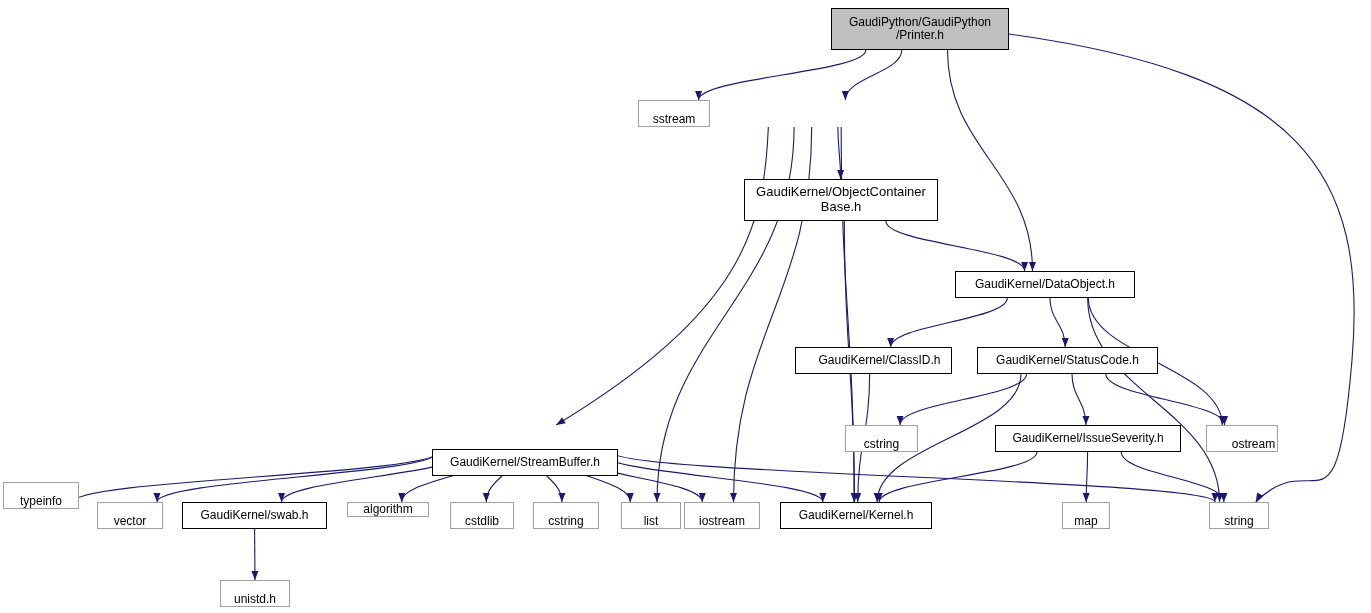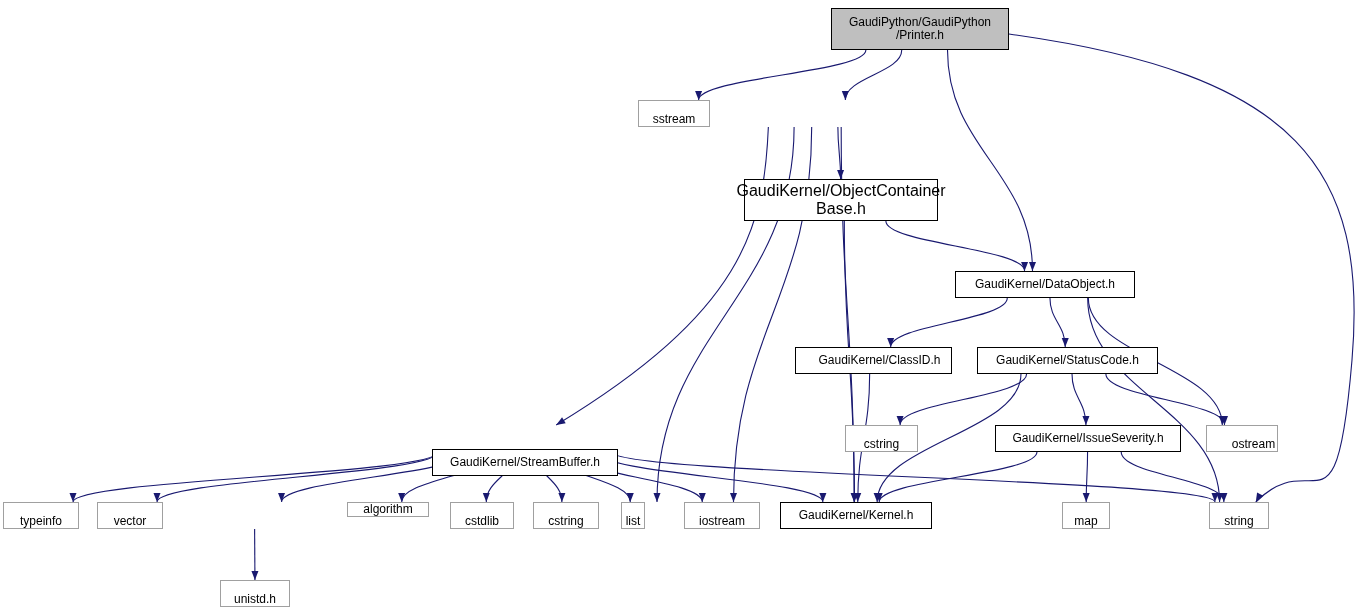--- a/index.html
+++ b/index.html
@@ -87,21 +87,21 @@
       <path d="M254.61,529 C254.61,551.95 254.95,557.05 254.95,580" fill="none" stroke="#191970" stroke-width="1.1"></path>
       <polygon points="254.95,580 251.44100175449867,571.0035044982467 258.4409982545013,570.9965045017466" fill="#191970"></polygon>
     </svg>
 <div class="node n-root" style="left: 831px; top: 8px; width: 178px; height: 42px; font-size: 12px;">
       <span class="lbl">GaudiPython/GaudiPython
 /Printer.h</span>
     </div>
     <div class="node n-sys" style="left: 638px; top: 100px; width: 72px; height: 27px; font-size: 12px;">
       <span class="lbl">sstream</span>
     </div>
-    <div class="node n-hdr" style="left: 744px; top: 179px; width: 194px; height: 42px; font-size: 16px;">
+    <div class="node n-hdr" style="left: 744px; top: 179px; width: 194px; height: 42px; font-size: 13px;">
       <span class="lbl">GaudiKernel/ObjectContainer
 Base.h</span>
     </div>
     <div class="node n-hdr" style="left: 955px; top: 271px; width: 180px; height: 27px; font-size: 12px;">
       <span class="lbl">GaudiKernel/DataObject.h</span>
     </div>
     <div class="node n-hdr" style="left: 795px; top: 347px; width: 157px; height: 27px; font-size: 12px; padding-left: 12px;">
       <span class="lbl">GaudiKernel/ClassID.h</span>
     </div>
     <div class="node n-hdr" style="left: 977px; top: 347px; width: 181px; height: 27px; font-size: 12px;">
@@ -112,36 +112,39 @@
     </div>
     <div class="node n-sys" style="left: 845px; top: 425px; width: 73px; height: 27px; font-size: 12px;">
       <span class="lbl">cstring</span>
     </div>
     <div class="node n-hdr" style="left: 995px; top: 425px; width: 186px; height: 27px; font-size: 12px;">
       <span class="lbl">GaudiKernel/IssueSeverity.h</span>
     </div>
     <div class="node n-sys" style="left: 1206px; top: 425px; width: 72px; height: 27px; font-size: 12px; padding-left: 23px;">
       <span class="lbl">ostream</span>
     </div>
-    <div class="node n-sys" style="left: 3px; top: 502px; width: 76px; height: 27px; font-size: 12px;">
+    <div class="node n-sys" style="left: 3px; top: 482px; width: 76px; height: 27px; font-size: 12px;">
       <span class="lbl">typeinfo</span>
     </div>
     <div class="node n-sys" style="left: 97px; top: 502px; width: 66px; height: 27px; font-size: 12px;">
       <span class="lbl">vector</span>
+    </div>
+    <div class="node n-hdr" style="left: 182px; top: 502px; width: 145px; height: 27px; font-size: 12px;">
+      <span class="lbl">GaudiKernel/swab.h</span>
     </div>
     <div class="node n-sys" style="left: 347px; top: 502px; width: 82px; height: 15px; font-size: 12px;">
       <span class="lbl">algorithm</span>
     </div>
     <div class="node n-sys" style="left: 450px; top: 502px; width: 64px; height: 27px; font-size: 12px;">
       <span class="lbl">cstdlib</span>
     </div>
     <div class="node n-sys" style="left: 533px; top: 502px; width: 66px; height: 27px; font-size: 12px;">
       <span class="lbl">cstring</span>
     </div>
-    <div class="node n-sys" style="left: 621px; top: 502px; width: 24px; height: 27px; font-size: 12px;">
+    <div class="node n-sys" style="left: 621px; top: 502px; width: 60px; height: 27px; font-size: 12px;">
       <span class="lbl">list</span>
     </div>
     <div class="node n-sys" style="left: 684px; top: 502px; width: 76px; height: 27px; font-size: 12px;">
       <span class="lbl">iostream</span>
     </div>
     <div class="node n-hdr" style="left: 780px; top: 502px; width: 152px; height: 27px; font-size: 12px;">
       <span class="lbl">GaudiKernel/Kernel.h</span>
     </div>
     <div class="node n-sys" style="left: 1062px; top: 502px; width: 48px; height: 27px; font-size: 12px;">
       <span class="lbl">map</span>

